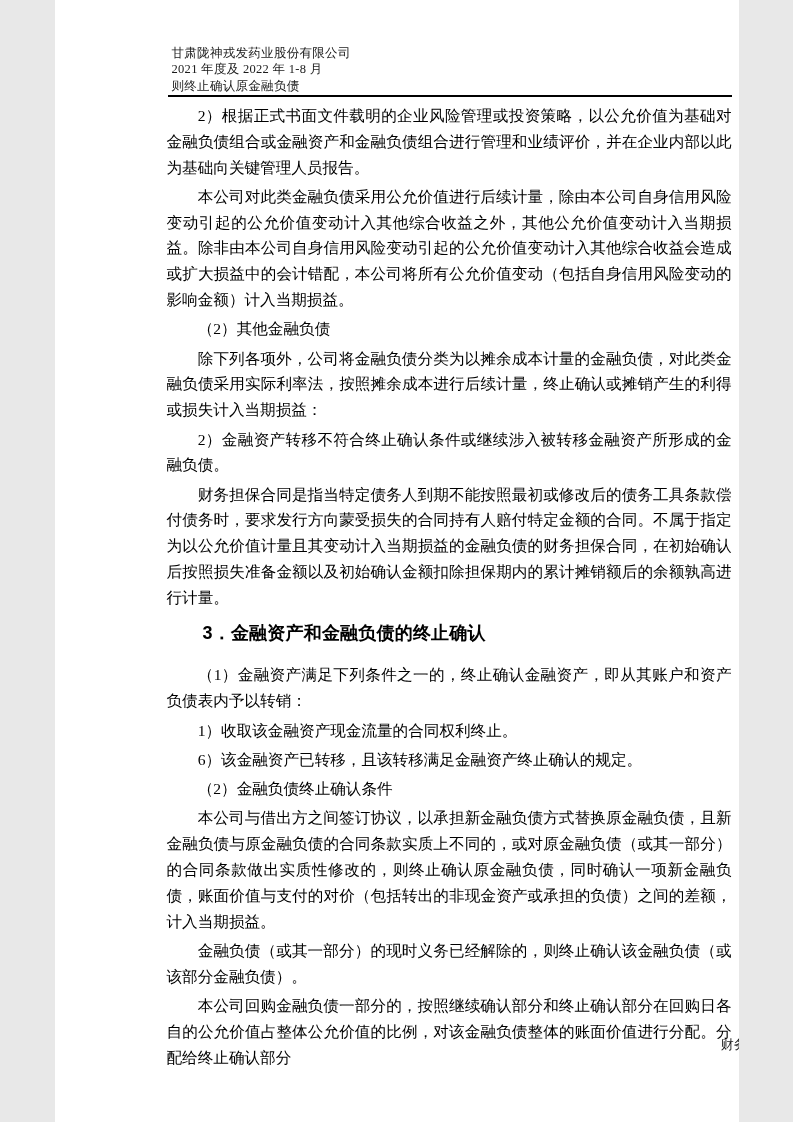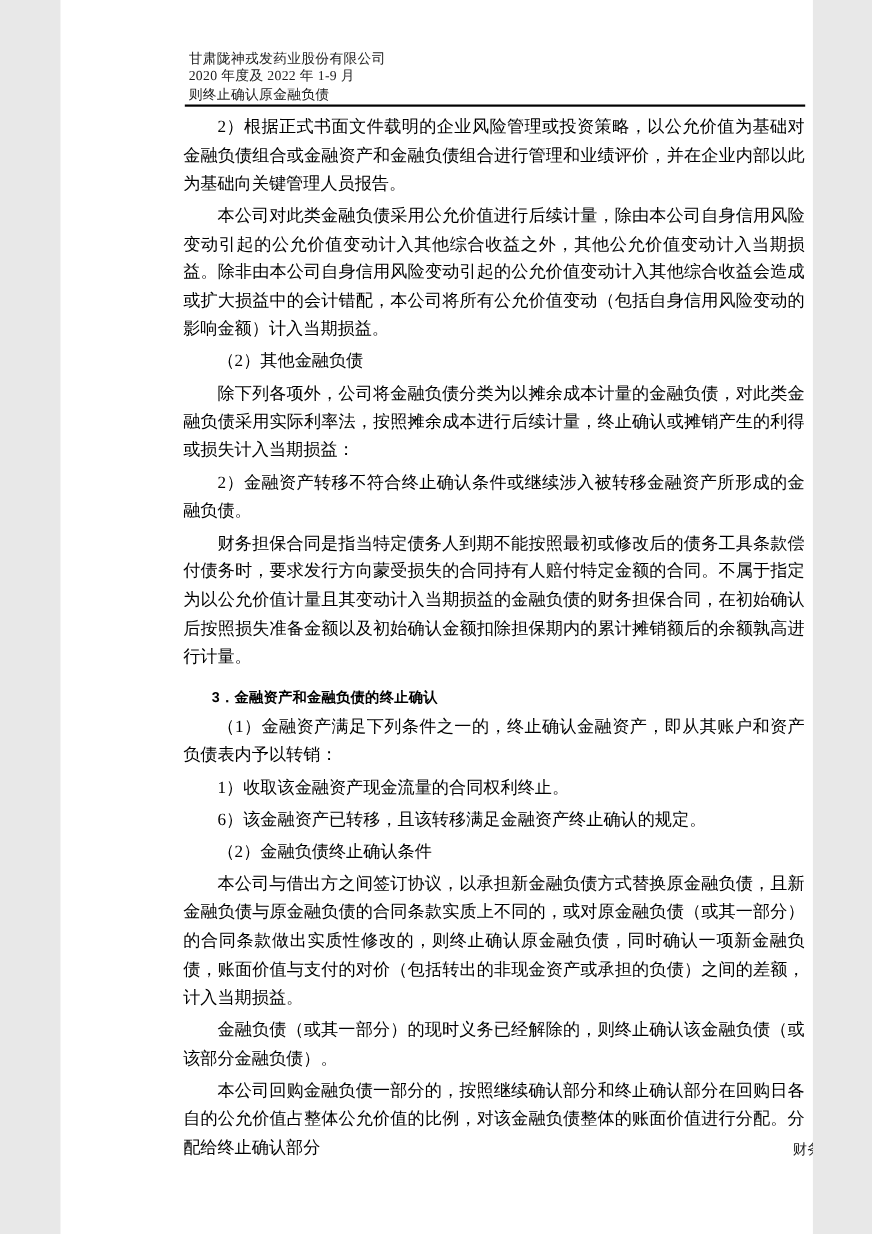--- a/index.html
+++ b/index.html
@@ -45,44 +45,44 @@
     text-align: justify;
     color: #000000;
   }
   .body-text p {
     margin: 0 0 3.5px 0;
     text-indent: 2em;
   }
   .body-text p.section-heading {
     font-weight: bold;
     margin-top: 10px;
-    margin-bottom: 2px;
+    margin-bottom: 16px;
     font-family: "Liberation Sans", "DejaVu Sans", sans-serif;
-    font-size: 13px;
+    font-size: 18px;
     letter-spacing: 0.2px;
   }
   .footer {
     position: absolute;
     left: 0;
     top: 1036px;
     width: 793px;
     text-align: right;
     font-size: 13px;
     line-height: 18px;
     color: #1a1a1a;
   }
 </style>
 </head>
 <body>
 
 <div class="page">
 
   <div class="header">
     <div>甘肃陇神戎发药业股份有限公司</div>
-    <div>2020 年度及 2022 年 1-9 月</div>
+    <div>2021 年度及 2022 年 1-8 月</div>
     <div>则终止确认原金融负债</div>
   </div>
 
   <div class="header-rule"></div>
 
   <div class="body-text">
     <p>2）根据正式书面文件载明的企业风险管理或投资策略，以公允价值为基础对金融负债组合或金融资产和金融负债组合进行管理和业绩评价，并在企业内部以此为基础向关键管理人员报告。</p>
     <p>本公司对此类金融负债采用公允价值进行后续计量，除由本公司自身信用风险变动引起的公允价值变动计入其他综合收益之外，其他公允价值变动计入当期损益。除非由本公司自身信用风险变动引起的公允价值变动计入其他综合收益会造成或扩大损益中的会计错配，本公司将所有公允价值变动（包括自身信用风险变动的影响金额）计入当期损益。</p>
     <p>（2）其他金融负债</p>
     <p>除下列各项外，公司将金融负债分类为以摊余成本计量的金融负债，对此类金融负债采用实际利率法，按照摊余成本进行后续计量，终止确认或摊销产生的利得或损失计入当期损益：</p>

